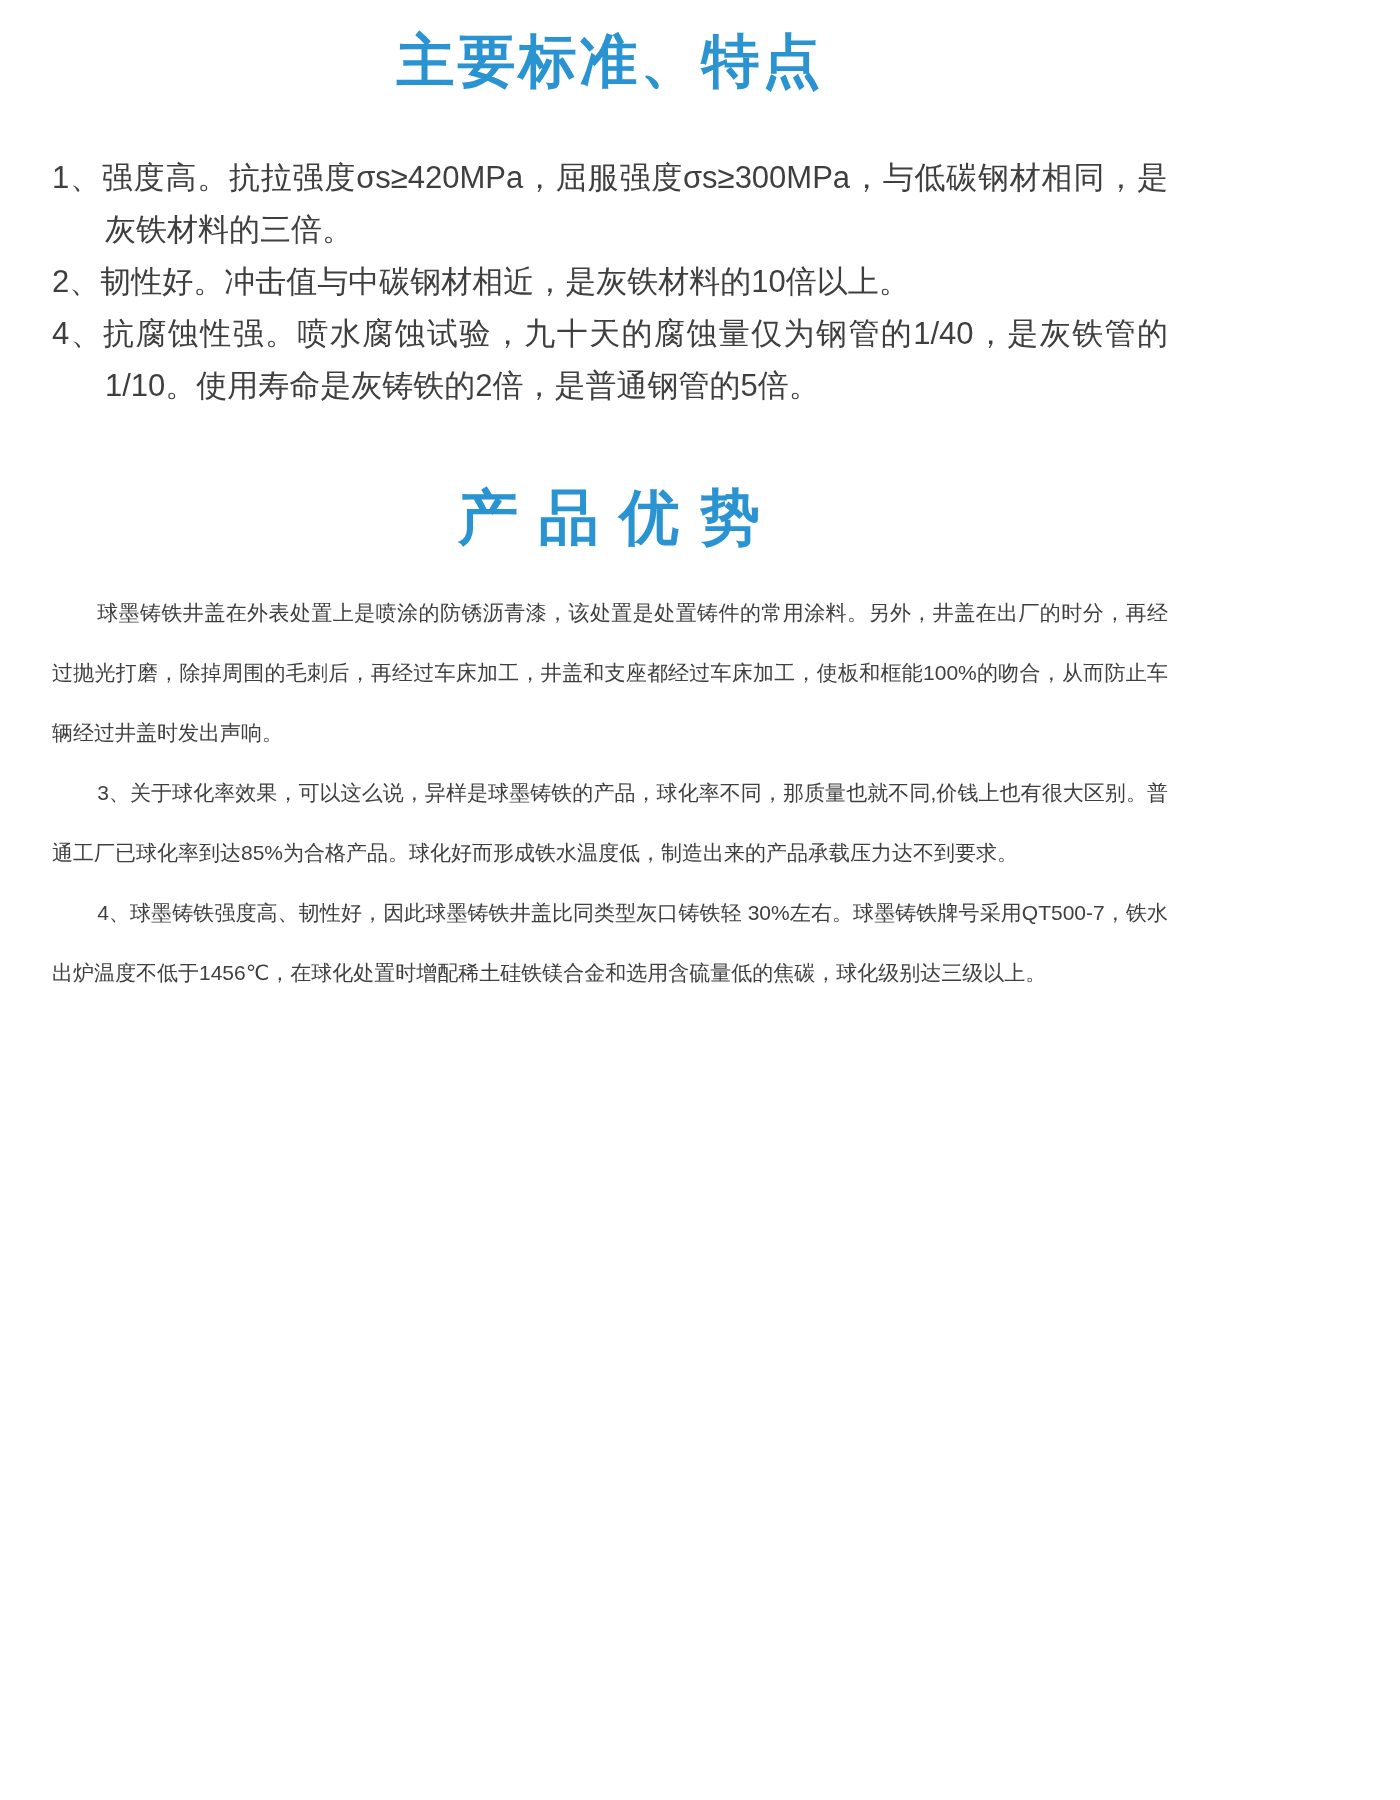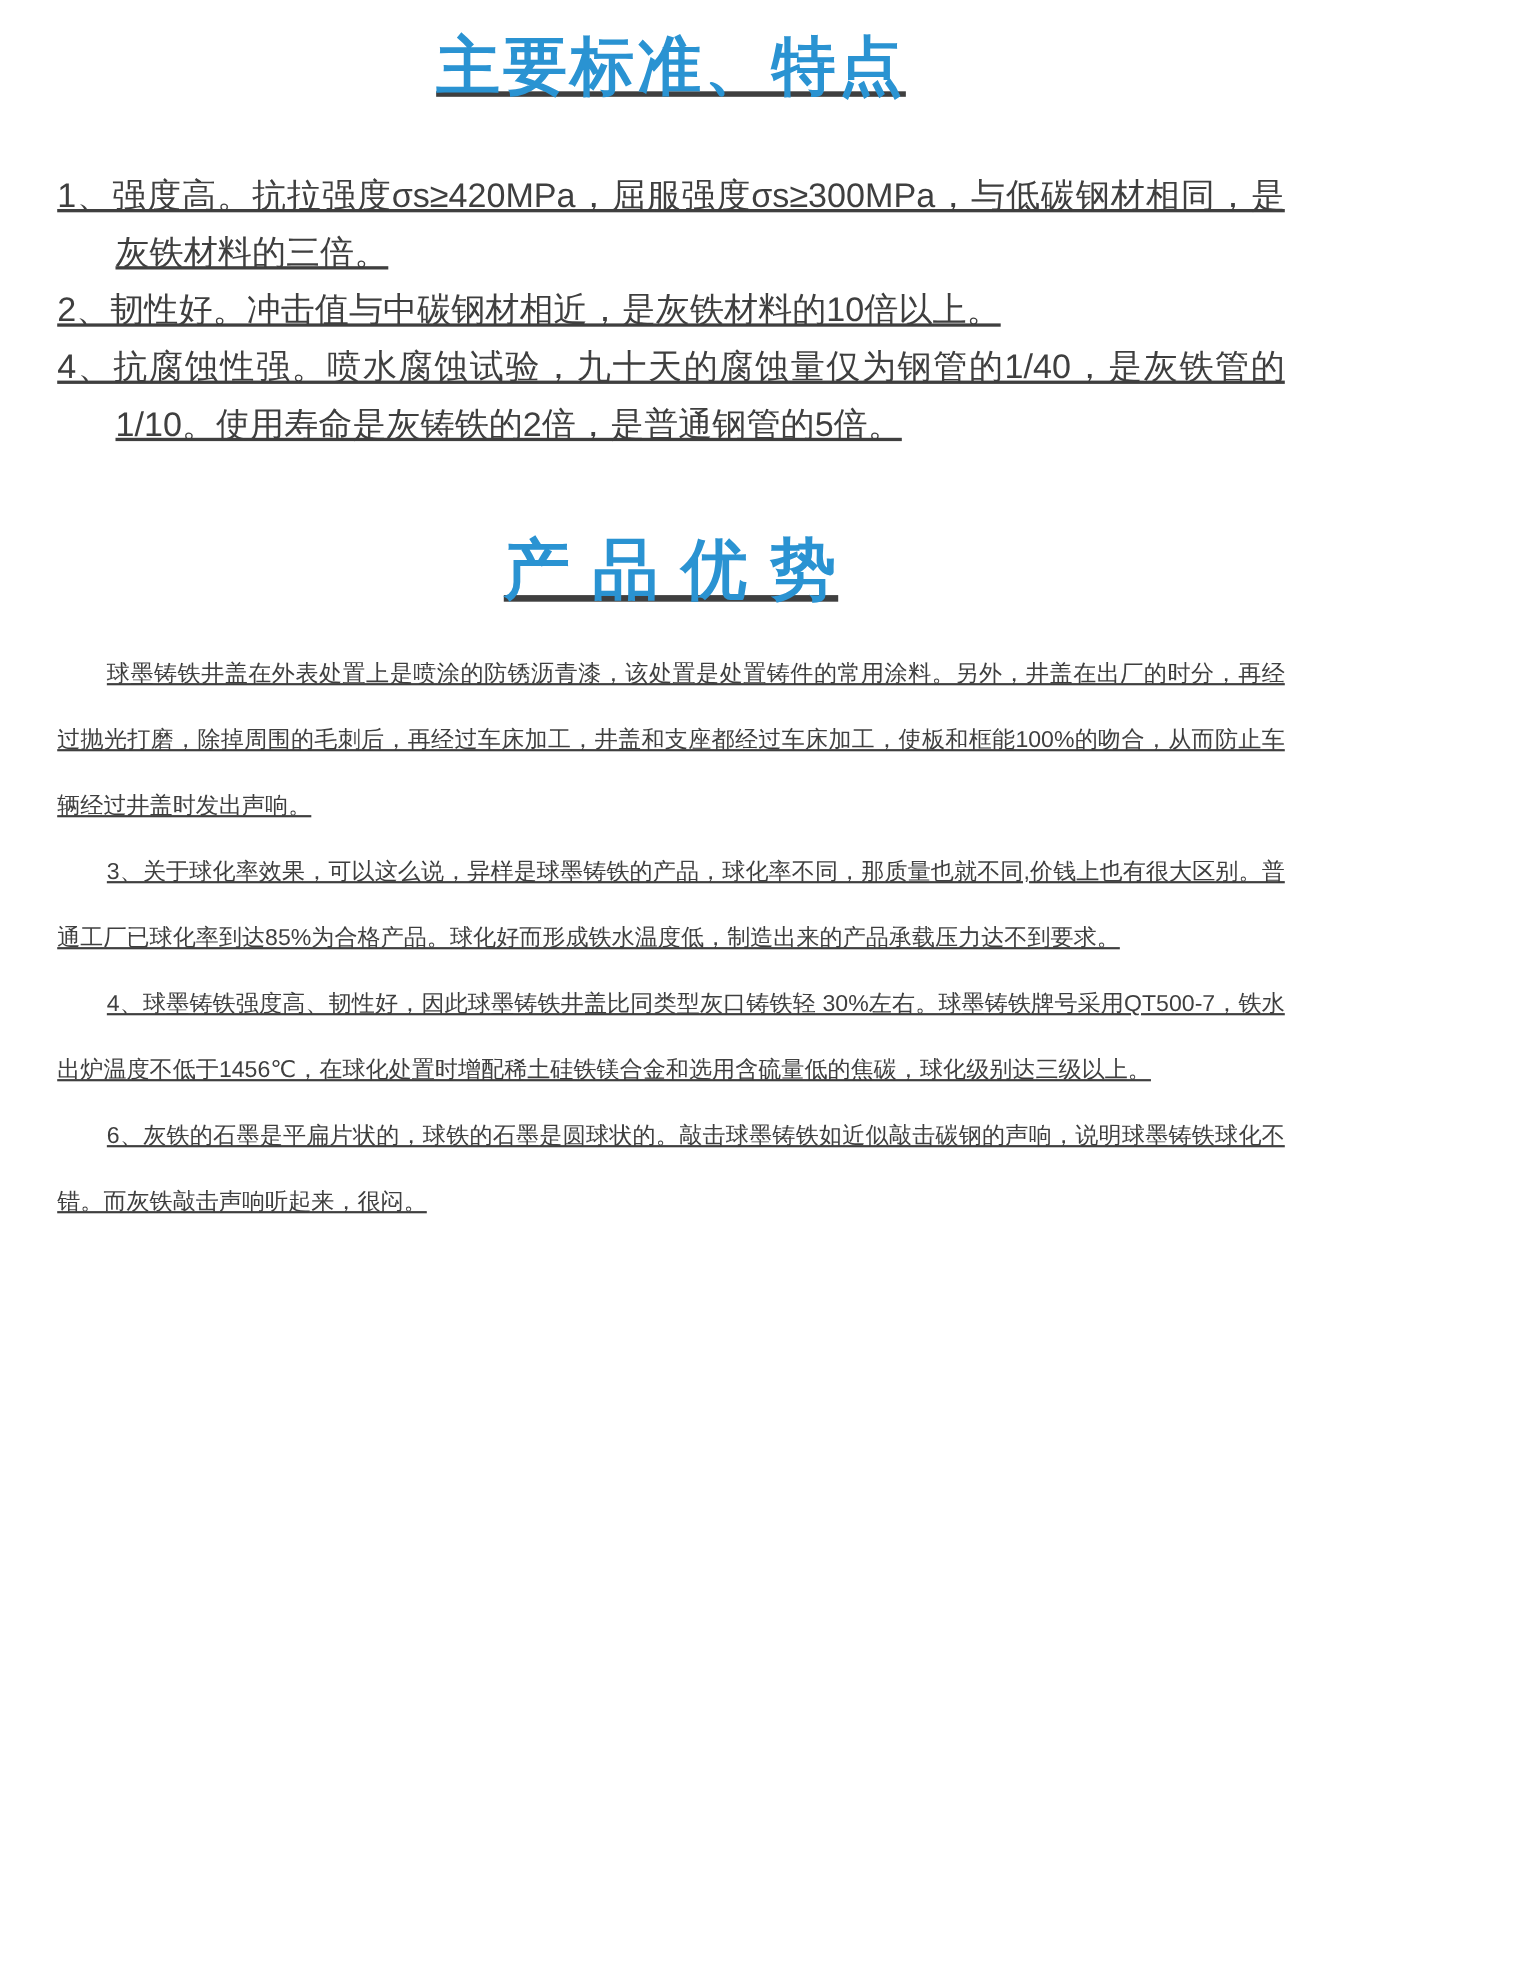--- a/index.html
+++ b/index.html
@@ -8,21 +8,20 @@
     background: #ffffff;
   }
   .page {
     position: relative;
     width: 1220px;
     height: 1800px;
     background: #ffffff;
     overflow: hidden;
     font-family: "Liberation Sans", "DejaVu Sans", sans-serif;
     color: #3f3f3f;
-    text-decoration: underline;
   }
   .section-title {
     margin: 0;
     text-align: center;
     color: #2a93d2;
     font-weight: bold;
   }
   .title-standards {
     padding-top: 26px;
     font-size: 58px;
@@ -68,16 +67,15 @@
     <div class="standard-item">2、韧性好。冲击值与中碳钢材相近，是灰铁材料的10倍以上。</div>
     <div class="standard-item">4、抗腐蚀性强。喷水腐蚀试验，九十天的腐蚀量仅为钢管的1/40，是灰铁管的1/10。使用寿命是灰铸铁的2倍，是普通钢管的5倍。</div>
   </div>
 
   <h2 class="section-title title-advantages">产 品 优 势</h2>
 
   <div class="advantages-body">
     <p>球墨铸铁井盖在外表处置上是喷涂的防锈沥青漆，该处置是处置铸件的常用涂料。另外，井盖在出厂的时分，再经过抛光打磨，除掉周围的毛刺后，再经过车床加工，井盖和支座都经过车床加工，使板和框能100%的吻合，从而防止车辆经过井盖时发出声响。</p>
     <p>3、关于球化率效果，可以这么说，异样是球墨铸铁的产品，球化率不同，那质量也就不同,价钱上也有很大区别。普通工厂已球化率到达85%为合格产品。球化好而形成铁水温度低，制造出来的产品承载压力达不到要求。</p>
     <p>4、球墨铸铁强度高、韧性好，因此球墨铸铁井盖比同类型灰口铸铁轻 30%左右。球墨铸铁牌号采用QT500-7，铁水出炉温度不低于1456℃，在球化处置时增配稀土硅铁镁合金和选用含硫量低的焦碳，球化级别达三级以上。</p>
-    <p>6、灰铁的石墨是平扁片状的，球铁的石墨是圆球状的。敲击球墨铸铁如近似敲击碳钢的声响，说明球墨铸铁球化不错。而灰铁敲击声响听起来，很闷。</p>
   </div>
 
 </div>
 
 </body></html>

